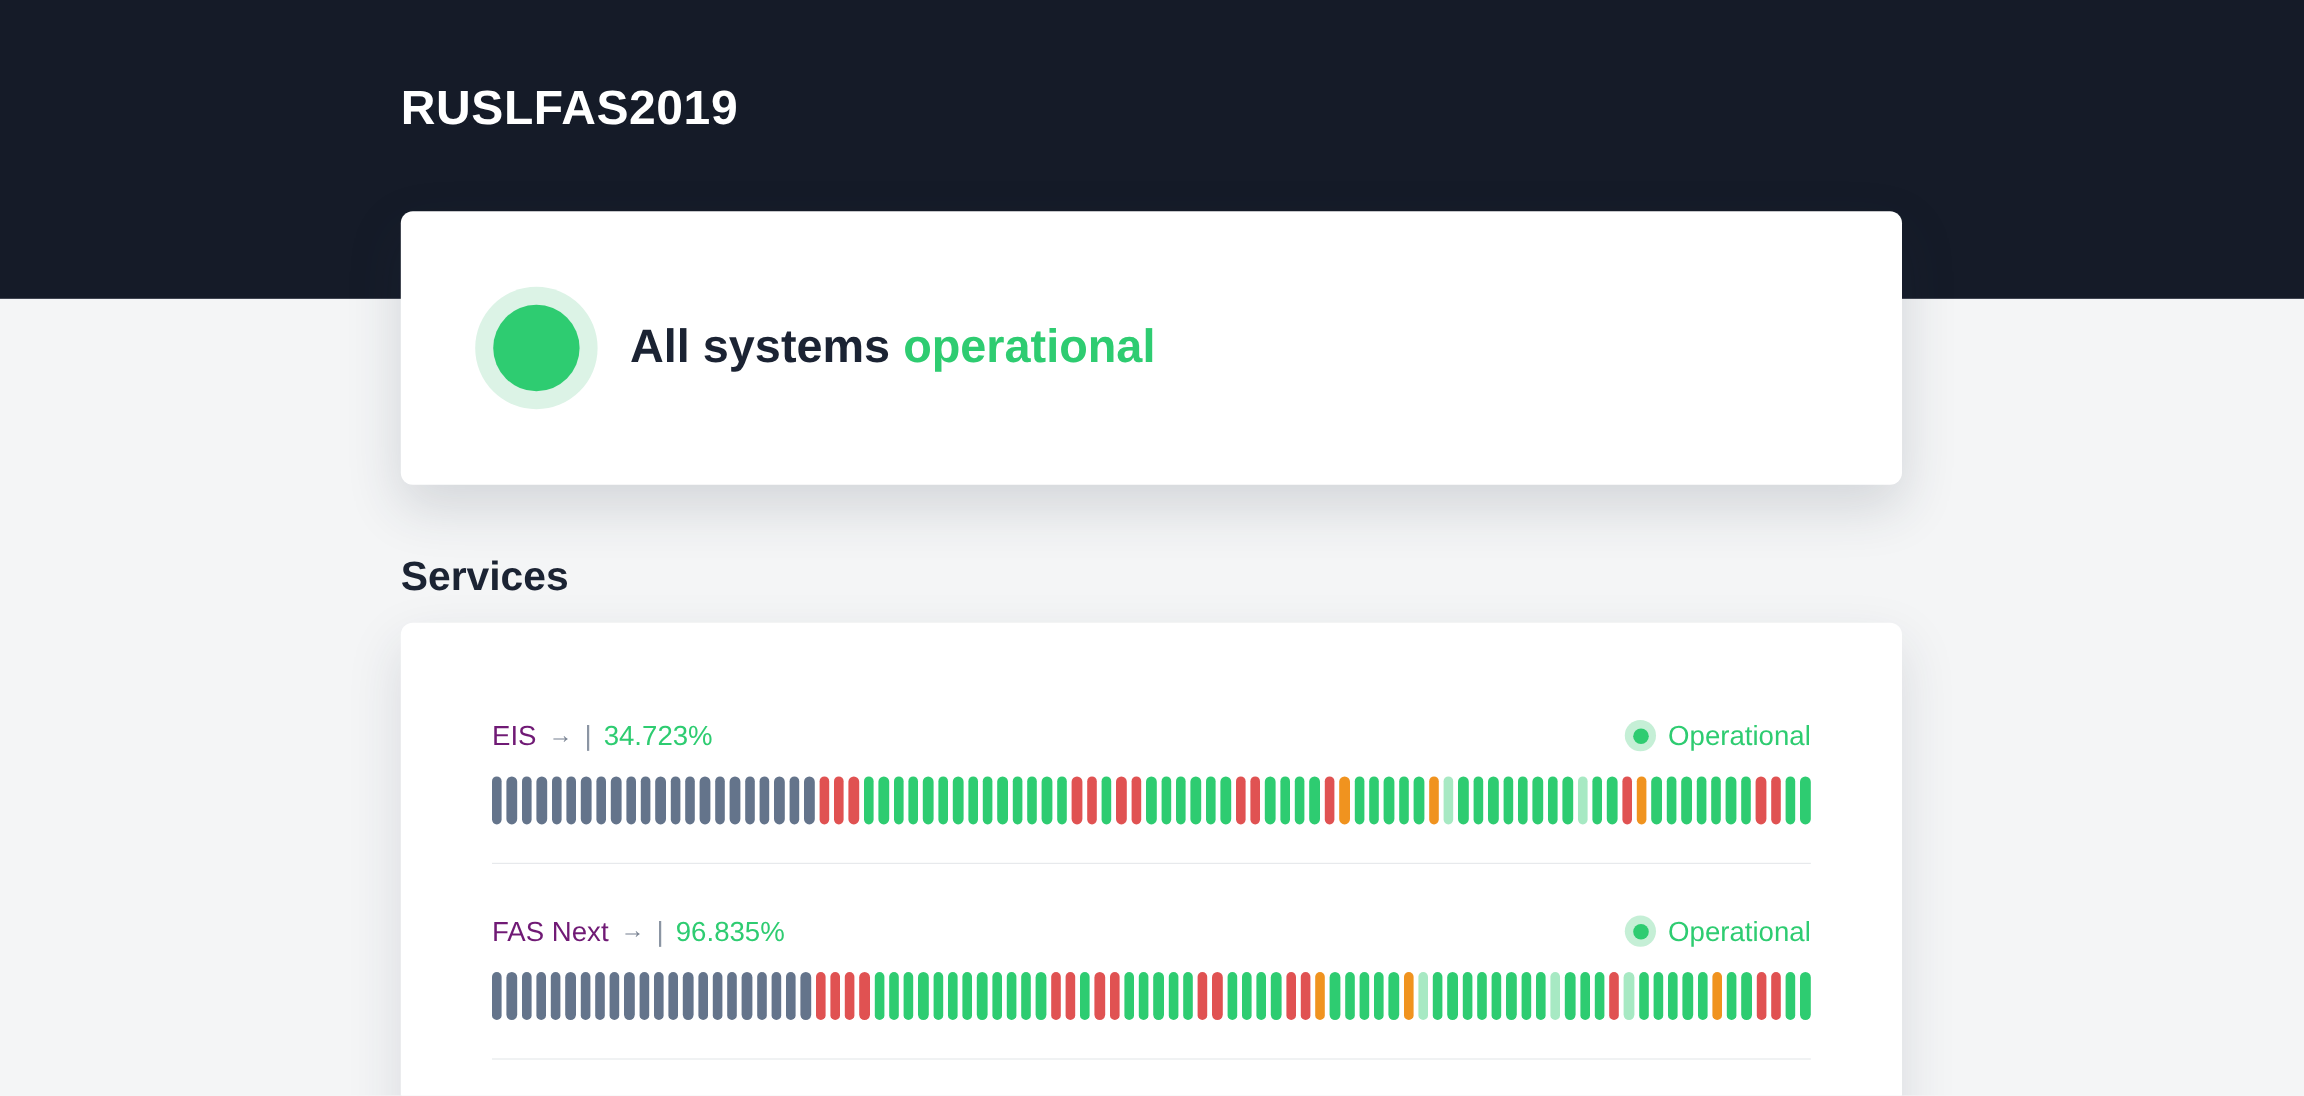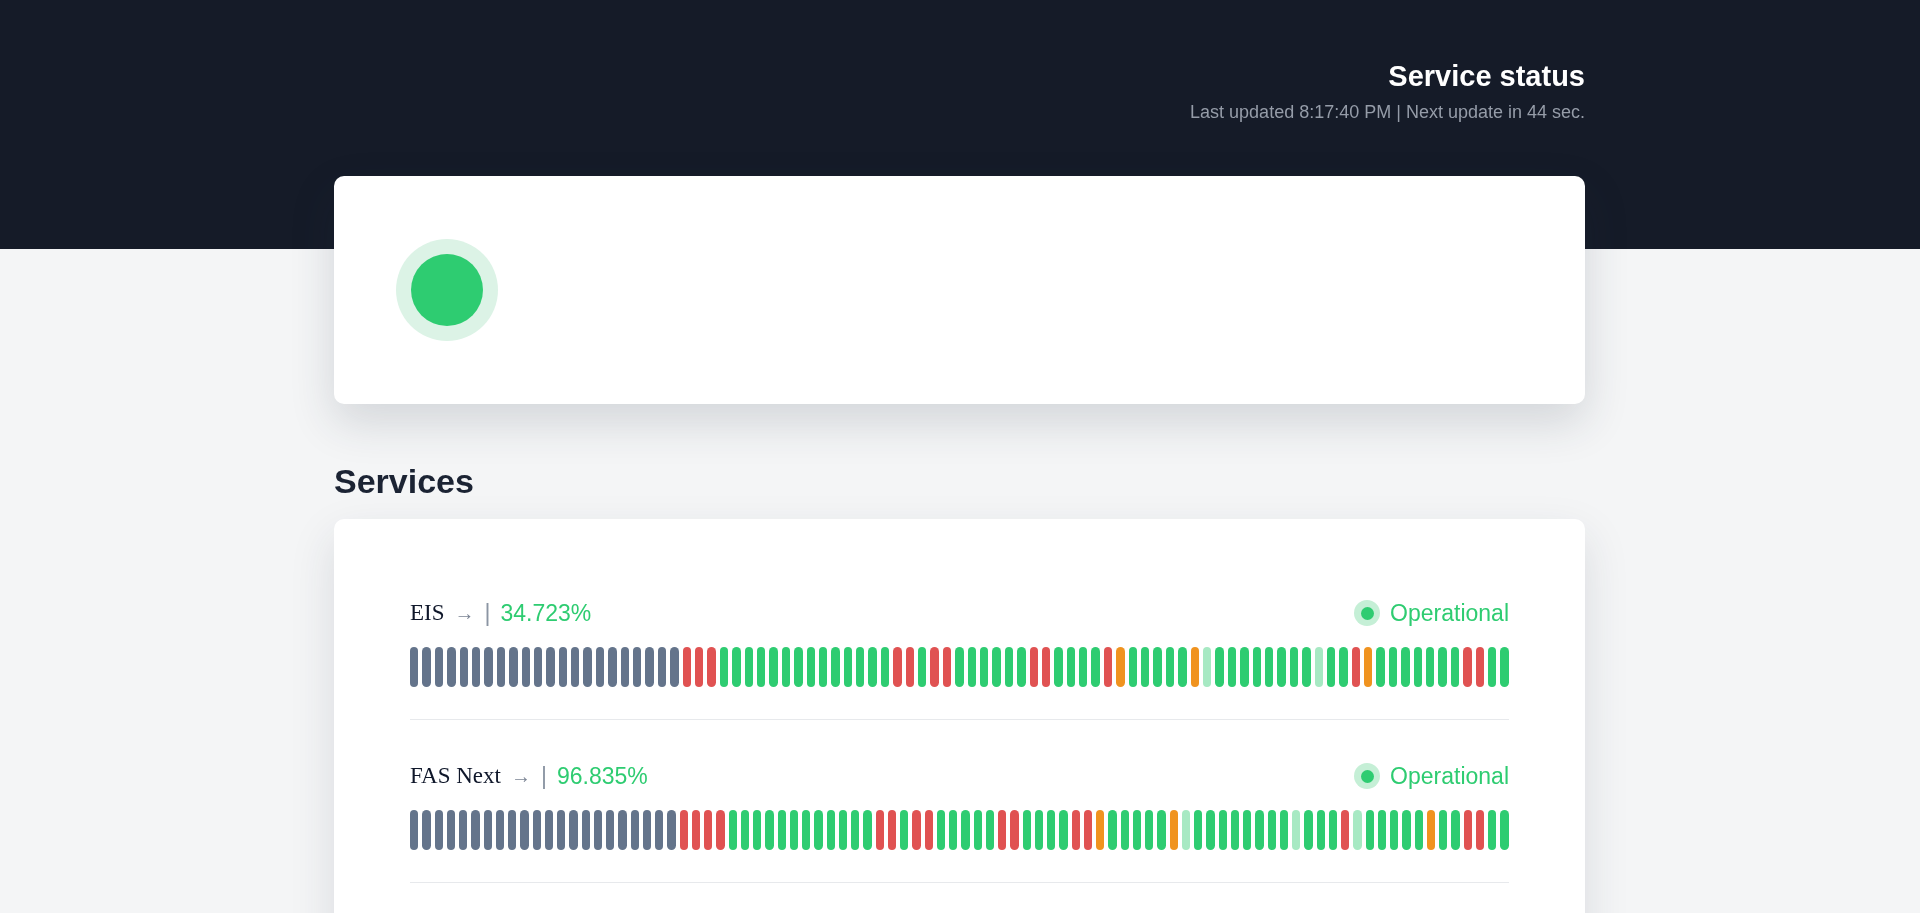--- a/index.html
+++ b/index.html
@@ -65,21 +65,21 @@
     width: 1251px; height: 500px;
     background: #ffffff; border-radius: 10px;
     box-shadow: 0 18px 45px rgba(40, 50, 70, 0.13);
     padding: 79px 76px 0 76px;
   }
   .service-row .row-head {
     display: flex; align-items: center; justify-content: space-between;
     height: 30px;
   }
   .svc-left { display: flex; align-items: center; cursor: pointer; }
-  .svc-name { font-size: 23px; color: #0f172a; font-family: Liberation Serif, serif; }
+  .svc-name { font-size: 23px; color: #701a75; }
   .svc-arrow { font-size: 20px; color: #7b8494; margin-left: 10px; }
   .svc-pipe { font-size: 23px; color: #8b95a3; margin-left: 10px; }
   .svc-uptime { font-size: 23px; color: #2ecc71; margin-left: 10px; }
   .svc-badge { display: flex; align-items: center; }
   .badge-halo {
     width: 26px; height: 26px; border-radius: 50%;
     background: #c5efd6;
     display: flex; align-items: center; justify-content: center;
     margin-right: 10px;
   }
@@ -93,29 +93,30 @@
   .row-divider {
     height: 1px; background: #e7e9ec; border: none;
     margin-top: 32px;
   }
   .service-row + .service-row { margin-top: 41px; }
 </style>
 </head>
 <body>
 
 <header class="top-header">
-  <div class="header-right">
-    <div class="hr-title">Service status</div>
-    <div class="hr-sub">Last updated 8:17:40 PM | Next update in 44 sec.</div>
-  </div>
+  <div class="brand">RUSLFAS2019</div>
 </header>
 
 <section class="hero-card">
   <div class="hero-circle-outer">
     <div class="hero-circle-inner"></div>
+  </div>
+  <div class="hero-text">
+    <span>All systems</span>
+    <span class="accent">operational</span>
   </div>
 </section>
 
 <h2 class="services-heading">Services</h2>
 
 <section class="services-card">
   <div id="service-rows">
   <div class="service-row">
     <div class="row-head">
       <div class="svc-left">

